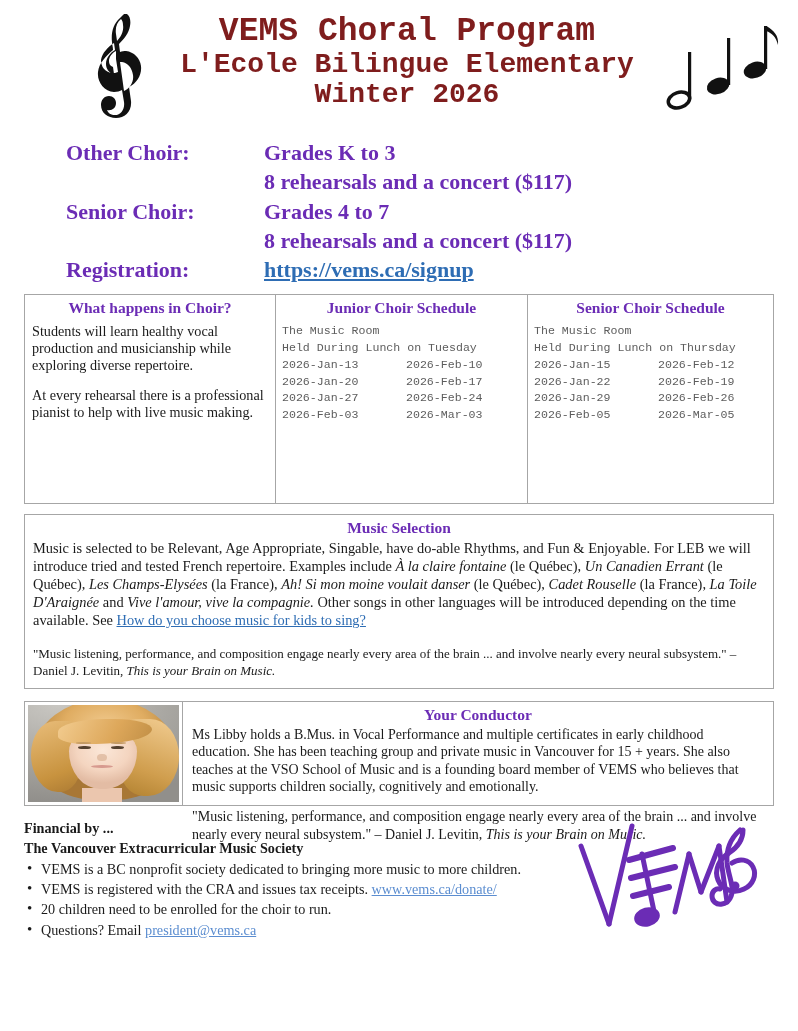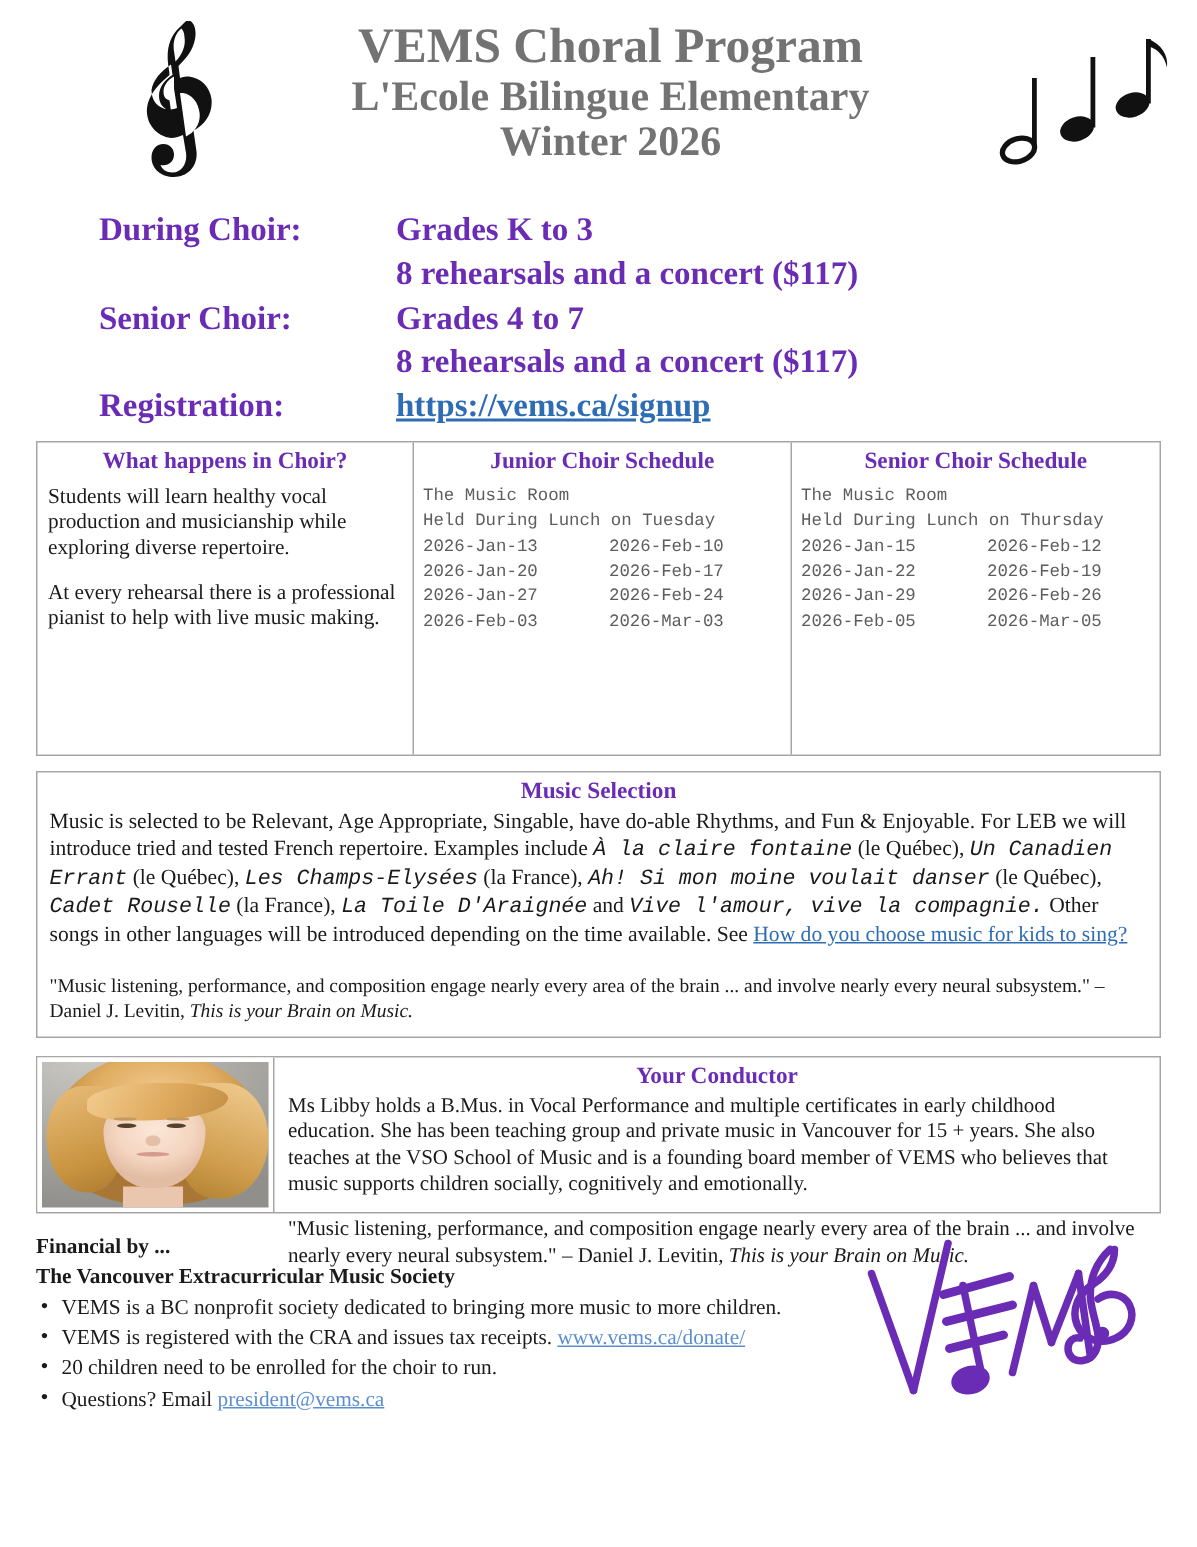--- a/index.html
+++ b/index.html
@@ -16,23 +16,23 @@
   .page { position: relative; width: 798px; height: 1031px; padding: 0; }
 
   
   .header {
     position: relative;
     height: 132px;
     padding-top: 14px;
   }
   .title-block { text-align: center; }
   .title-line {
-    color: #737373;
+    color: #7f1d1d;
     font-weight: bold;
-    font-family: Liberation Serif, serif;
+    font-family: Liberation Mono, monospace;
     line-height: 1.08;
     letter-spacing: 0px;
     margin-left: 16px;
   }
   .title-1 { font-size: 33px; }
   .title-2 { font-size: 28px; }
   .title-3 { font-size: 28px; }
 
   .clef-left {
     position: absolute;
@@ -120,21 +120,21 @@
   .sched-b { flex: 1 1 auto; }
 
   
   .music-sel { margin-top: 10px; }
   .ms-body {
     padding: 0 8px 7px 8px;
     font-size: 14.4px;
     line-height: 1.25;
     text-align: left;
   }
-  .ms-body i { font-style: italic; font-family: Liberation Mono, monospace; }
+  .ms-body i { font-style: italic; }
   .ms-link { color: #2e6db4; text-decoration: underline; }
   .ms-quote {
     padding: 10px 8px 8px 8px;
     font-size: 13px;
     line-height: 1.3;
   }
 
   
   .conductor {
     margin-top: 12px;
@@ -293,21 +293,21 @@
 
         <ellipse cx="93" cy="46" rx="11.5" ry="8" transform="rotate(-18 93 46)" fill="#111"></ellipse>
         <rect x="102" y="2" width="3.2" height="43" fill="#111"></rect>
         <path d="M104 2c8 4 13 10 12 19-2-8-6-12-12-14z" fill="#111"></path>
       </svg>
     </div>
   </div>
 
   <div class="choir-info">
     <div class="ci-row">
-      <div class="ci-label">During Choir:</div>
+      <div class="ci-label">Other Choir:</div>
       <div class="ci-val">Grades K to 3</div>
     </div>
     <div class="ci-sub">8 rehearsals and a concert ($117)</div>
 
     <div class="ci-row">
       <div class="ci-label">Senior Choir:</div>
       <div class="ci-val">Grades 4 to 7</div>
     </div>
     <div class="ci-sub">8 rehearsals and a concert ($117)</div>
 

